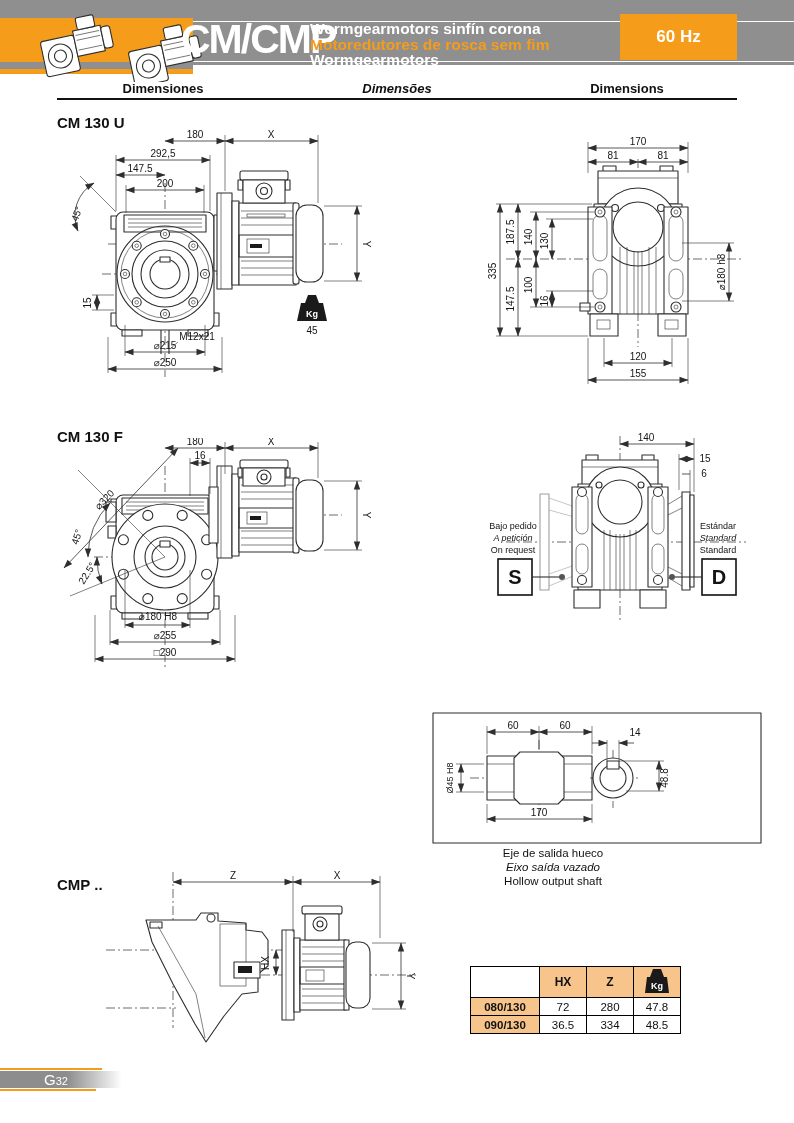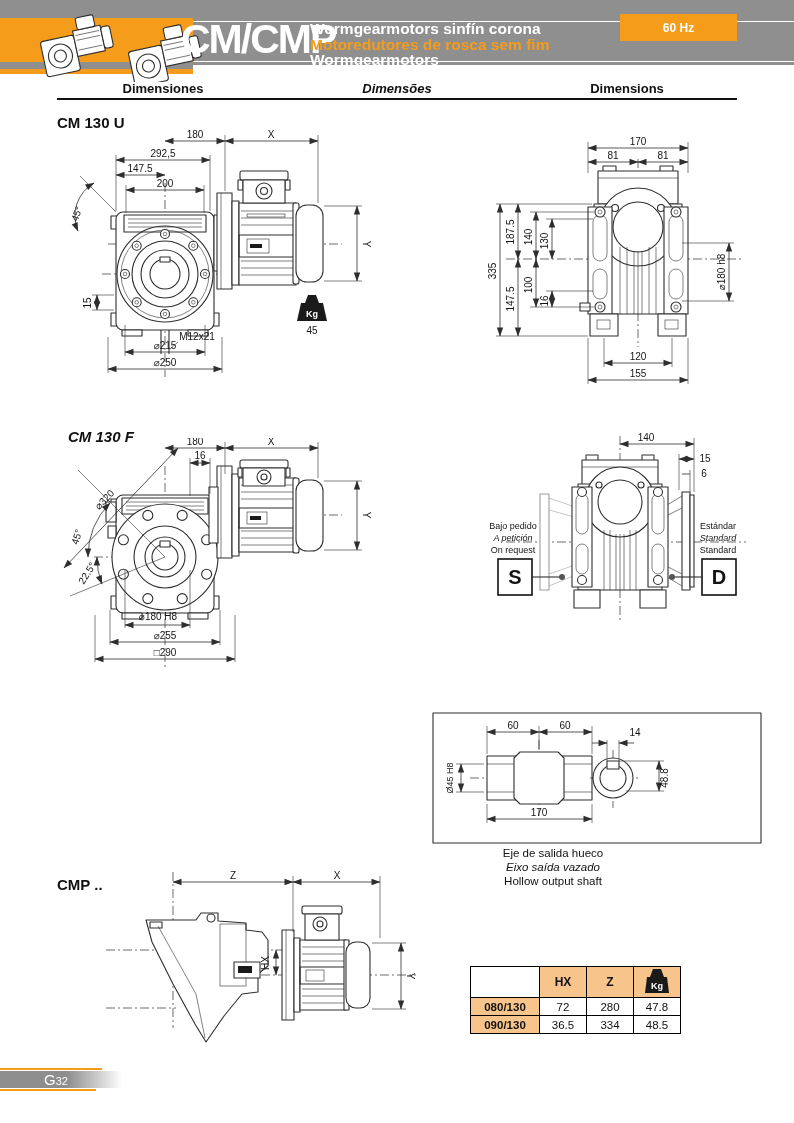--- a/index.html
+++ b/index.html
@@ -8,22 +8,22 @@
   .abs{position:absolute;}
   
   .hdr-gray{left:0;top:0;width:794px;height:65px;background:#8f8f8f;}
   .hdr-line{background:#fff;height:1.5px;}
   .hdr-orange{left:0;top:18px;width:193px;height:56px;background:#f59c1b;}
   .hdr-orange-stripe{left:0;top:62px;width:193px;height:7px;background:#8f8f8f;}
   .hdr-code{left:181px;top:16px;color:#fff;font-size:41px;font-weight:900;letter-spacing:-2px;text-align:center;}
   .hdr-tri{left:310px;top:21px;line-height:15.5px;font-weight:bold;font-size:15.5px;}
   .hdr-tri .es,.hdr-tri .en{color:#fff;}
   .hdr-tri .pt{color:#f59c1b;}
-  .hz-box{left:620px;top:14px;width:117px;height:27px;background:#f59c1b;color:#fff;
-          font-weight:bold;font-size:12px;display:flex;align-items:center;justify-content:center;}
+  .hz-box{left:620px;top:14px;width:117px;height:46px;background:#f59c1b;color:#fff;
+          font-weight:bold;font-size:17px;display:flex;align-items:center;justify-content:center;}
   .dimrow{top:81px;font-size:13px;font-weight:bold;color:#111;transform:translateX(-50%);}
   .dimrow.it{font-style:italic;}
   .rule{left:57px;top:98px;width:680px;height:1.6px;background:#111;}
   
   .sec-title{font-size:15px;font-weight:bold;color:#111;}
   
   svg text{font-family:"Liberation Sans",sans-serif;font-size:10px;fill:#141414;text-anchor:middle;}
   svg text.sm{font-size:9px;}
   svg text.it{font-style:italic;}
   svg text.big{font-size:20px;font-weight:bold;}
@@ -284,21 +284,21 @@
     <line class="e" x1="118" y1="207" x2="118" y2="236"></line>
       <line class="e" x1="186" y1="207" x2="186" y2="236"></line>
     <line class="d" x1="118" y1="232" x2="186" y2="232" marker-start="url(#aB)" marker-end="url(#aB)"></line>
     <text x="152" y="229">120</text>
     <line class="e" x1="102" y1="207" x2="102" y2="253"></line>
       <line class="e" x1="202" y1="207" x2="202" y2="253"></line>
     <line class="d" x1="102" y1="249" x2="202" y2="249" marker-start="url(#aB)" marker-end="url(#aB)"></line>
     <text x="152" y="246">155</text>
   </svg>
 
-  <div class="abs sec-title" style="left:68px;top:428px;font-style:italic;">CM 130 F</div>
+  <div class="abs sec-title" style="left:57px;top:428px;">CM 130 F</div>
 
   <svg class="abs" style="left:50px;top:438px;" width="372" height="252" viewBox="0 0 372 252">
     <defs>
         <marker id="aC" markerWidth="10" markerHeight="8" refX="9" refY="4" orient="auto-start-reverse" markerUnits="userSpaceOnUse">
           <path d="M0.5 0.8 L9.5 4 L0.5 7.2 z" fill="#2e2e2e"></path>
         </marker>
       </defs>
     <line class="c" x1="115" y1="28" x2="115" y2="232"></line>
     <line class="c" x1="44" y1="119" x2="180" y2="119"></line>
     <line class="c" x1="58" y1="77" x2="292" y2="77"></line>

